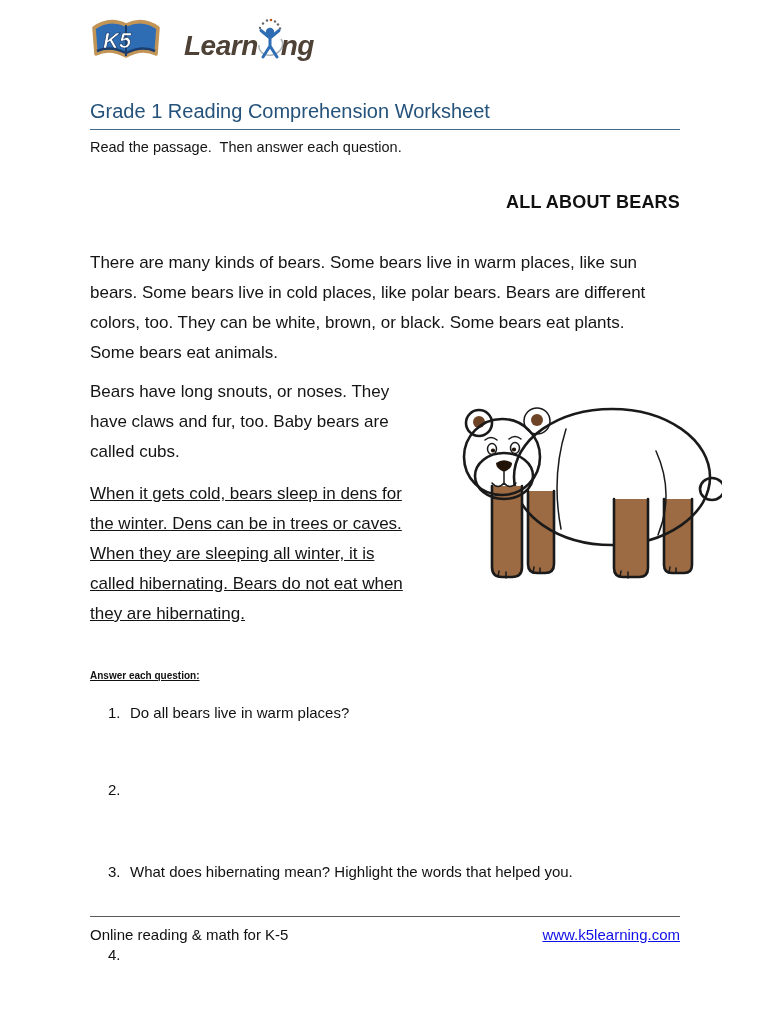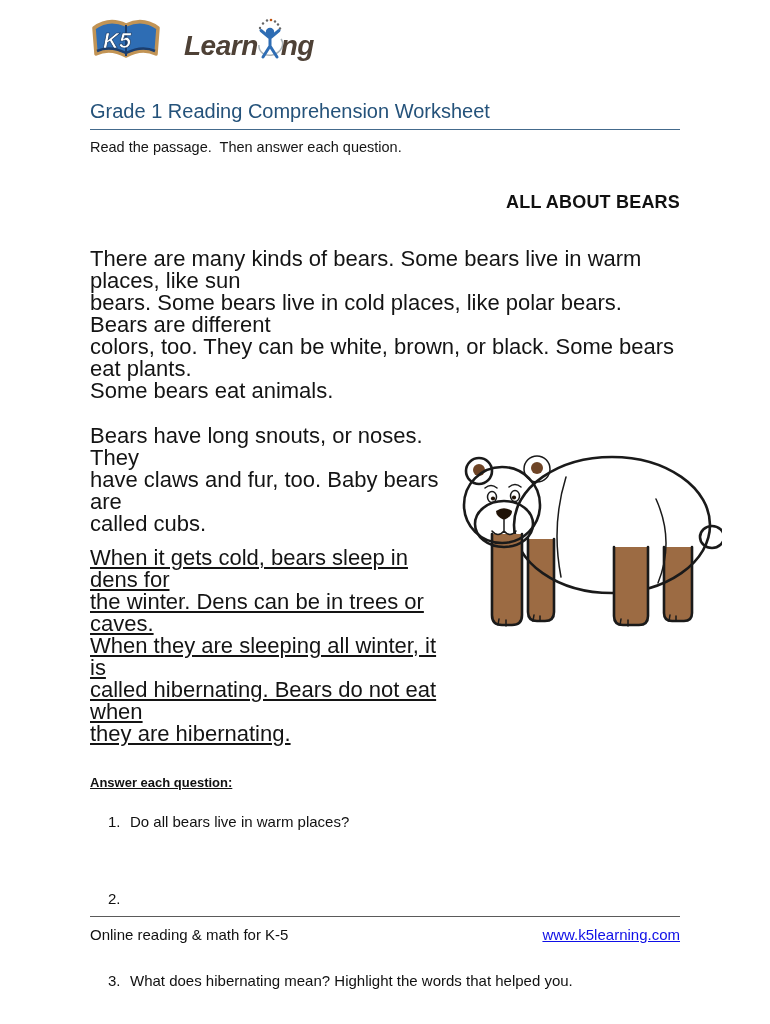--- a/index.html
+++ b/index.html
@@ -20,33 +20,33 @@
   
   .ws-title {
     margin-top:36px; font-size:20px; font-weight:normal;
     color:var(--header_blue);
     padding-bottom:6px; border-bottom:1.5px solid var(--rule_blue);
   }
   .instruction { margin-top:9px; font-size:14.5px; color:#151515; }
 
   
   .passage-title { margin-top:37px; text-align:right; font-size:18px; font-weight:bold; letter-spacing:0.2px; }
-  .para { font-size:22px; line-height:22px; white-space:pre-line; color:#141414; }
+  .para { font-size:17px; line-height:30px; white-space:pre-line; color:#141414; }
   .para-1 { margin-top:35px; }
-  .passage-row { display:flex; margin-top:23px; }
+  .passage-row { display:flex; margin-top:9px; }
   .passage-col { width:362px; flex:0 0 auto; }
   .para-gap { margin-top:12px;text-decoration:underline; }
   .bear-wrap { flex:1 1 auto; display:flex; justify-content:flex-end; margin-right:-12px; margin-top:4px; }
 
   .bear .ol { stroke:var(--bear_outline); stroke-width:2.6; fill:none;
               stroke-linecap:round; stroke-linejoin:round; }
   .bear .thin { stroke-width:1.5; }
 
   
-  .answer-heading { margin-top:30px; font-size:13px; font-weight:bold; text-decoration:underline; }
+  .answer-heading { margin-top:41px; font-size:10px; font-weight:bold; text-decoration:underline; }
   .questions { margin-top:22px; padding-left:18px; list-style:none; }
   .question { display:flex; font-size:15px; line-height:20px; }
   .question .qnum { width:22px; flex:0 0 auto; }
   .question:nth-child(1) { margin-bottom:57px; }
   .question:nth-child(2) { margin-bottom:62px; }
   .question:nth-child(3) { margin-bottom:63px; }
 
   
   .footer {
     position:absolute; left:90px; right:90px; top:916px;

